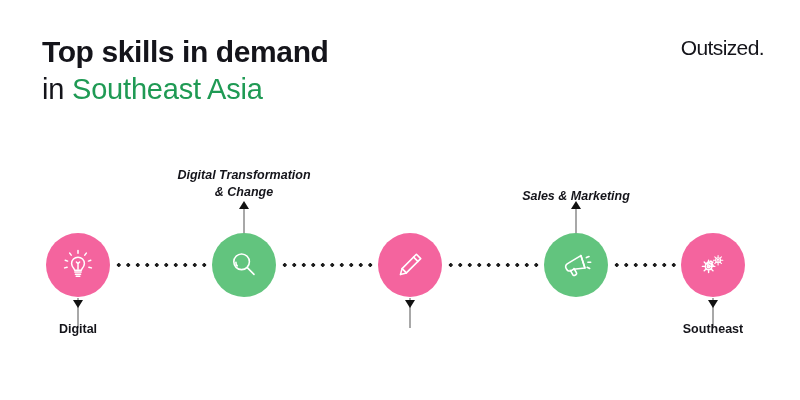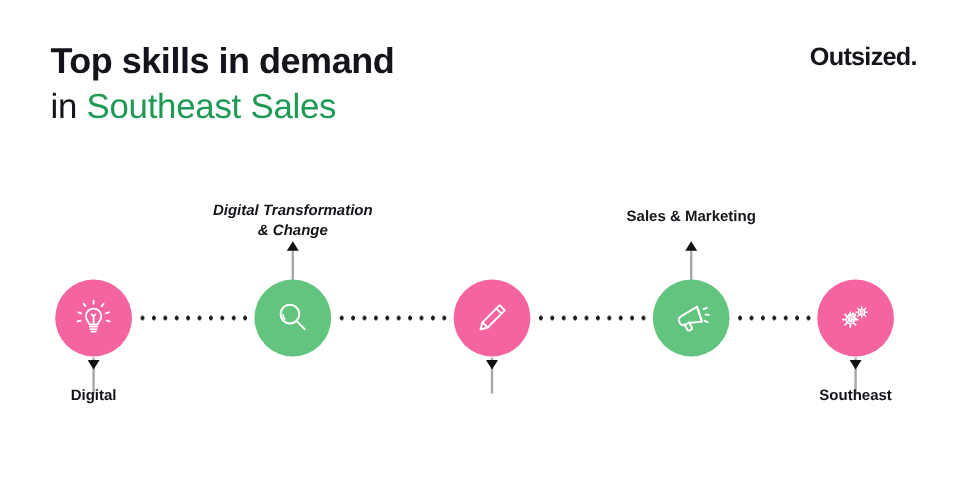--- a/index.html
+++ b/index.html
@@ -44,21 +44,21 @@
   }
   .title-accent {
     color: #1f9a54;
     font-weight: 400;
   }
   .logo {
     position: absolute;
     right: 36px;
     top: 36px;
     font-size: 21px;
-    font-weight: 700;
+    font-weight: 400;
     color: #14141a;
     letter-spacing: -0.6px;
   }
 
   
   .timeline {
     position: absolute;
     left: 0;
     top: 0;
     width: 800px;
@@ -113,21 +113,21 @@
     white-space: pre-line;
   }
 </style>
 </head>
 <body>
 
 <div class="canvas">
 
   <div class="title-block">
     <div class="title-line1">Top skills in demand</div>
-    <div class="title-line2"><span>in </span><span class="title-accent">Southeast Sales</span></div>
+    <div class="title-line2"><span>in </span><span class="title-accent">Southeast Asia</span></div>
   </div>
 
   <div class="logo">Outsized.</div>
 
   <div class="timeline">
 
     <div class="dotline" style="left:114px; width:96px;"></div>
     <div class="dotline" style="left:280px; width:96px;"></div>
     <div class="dotline" style="left:446px; width:96px;"></div>
     <div class="dotline" style="left:612px; width:68px;"></div>
@@ -177,21 +177,21 @@
     <div class="node green" style="left:544px; top:233px;">
       <span>
         <svg width="34" height="34" viewBox="0 0 34 34" fill="none" stroke="#ffffff" stroke-width="1.6" stroke-linecap="round" stroke-linejoin="round">
           <path d="M21.9 7.6 10.6 14.4 8.2 15.9c-1.5.9-2 2.9-1.1 4.4l.7 1.2c.9 1.5 2.9 2 4.4 1.1l2.4-1.4 11.3-1.2z"></path>
           <path d="M21.9 7.6 25.9 19.9"></path>
           <path d="M11.3 22.3 13.9 26.8c.4.7 1.3.9 2 .5l1-.6c.7-.4.9-1.3.5-2l-2.4-4.2"></path>
           <path d="M27.4 9.6l2.6-1.1M28.9 14.2l2.8.1M28.2 19.3l2.5 1.2"></path>
         </svg>
       </span>
     </div>
-    <div class="node-label" style="left:498px; top:172px; width:156px;">Sales &amp; Marketing</div>
+    <div class="node-label" style="left:498px; top:188px; width:156px;font-style:italic;">Sales &amp; Marketing</div>
 
     <div class="stem" style="left:712px; top:298px; height:30px;"></div>
     <div class="arrowhead down" style="left:708px; top:300px;"></div>
     <div class="node pink" style="left:681px; top:233px;">
       <span>
         <svg width="34" height="34" viewBox="0 0 34 34" fill="none" stroke="#ffffff" stroke-width="1.4" stroke-linecap="round" stroke-linejoin="round">
           <path d="M13.3 13.9l1.6.5 1.3-1.4 1.4 1.3-.5 1.6 1.4 1.3-1.3 1.4-1.6-.5-1.3 1.4-1.4-1.3.5-1.6-1.4-1.3z" transform="translate(-1.3,0)"></path>
           <g transform="translate(12.6,18.4)">
             <circle cx="0" cy="0" r="3.3"></circle>
             <circle cx="0" cy="0" r="1.4"></circle>

